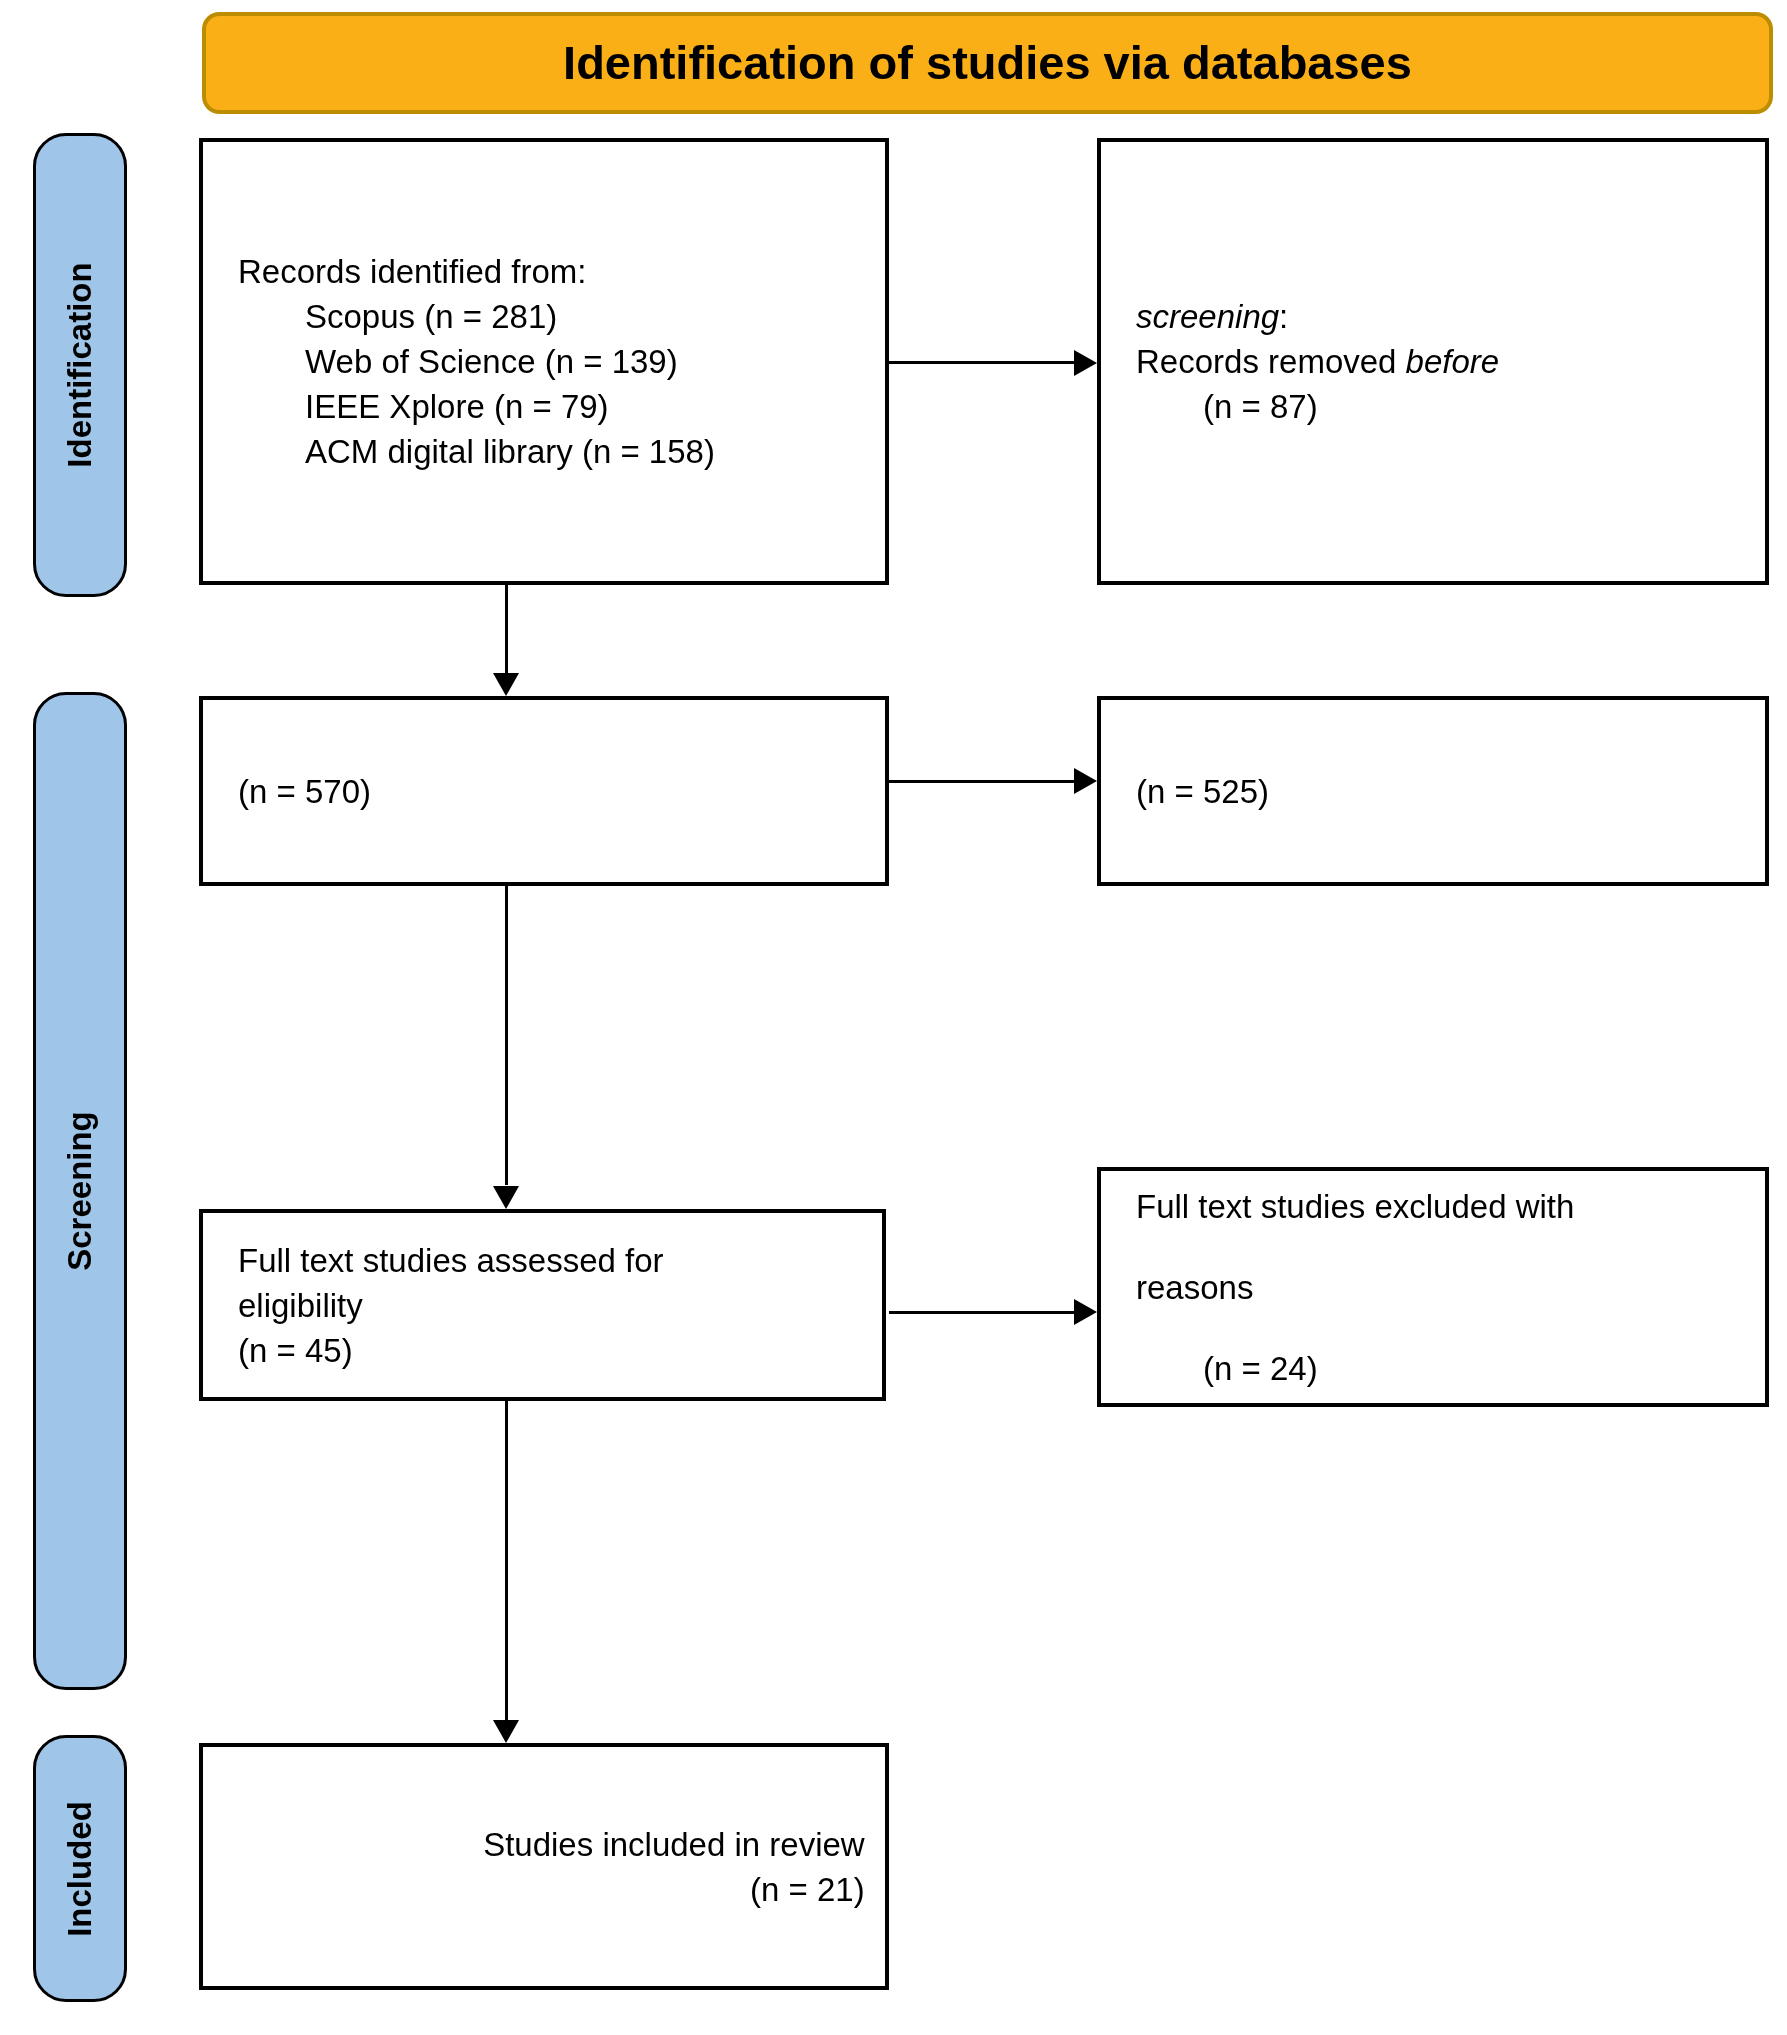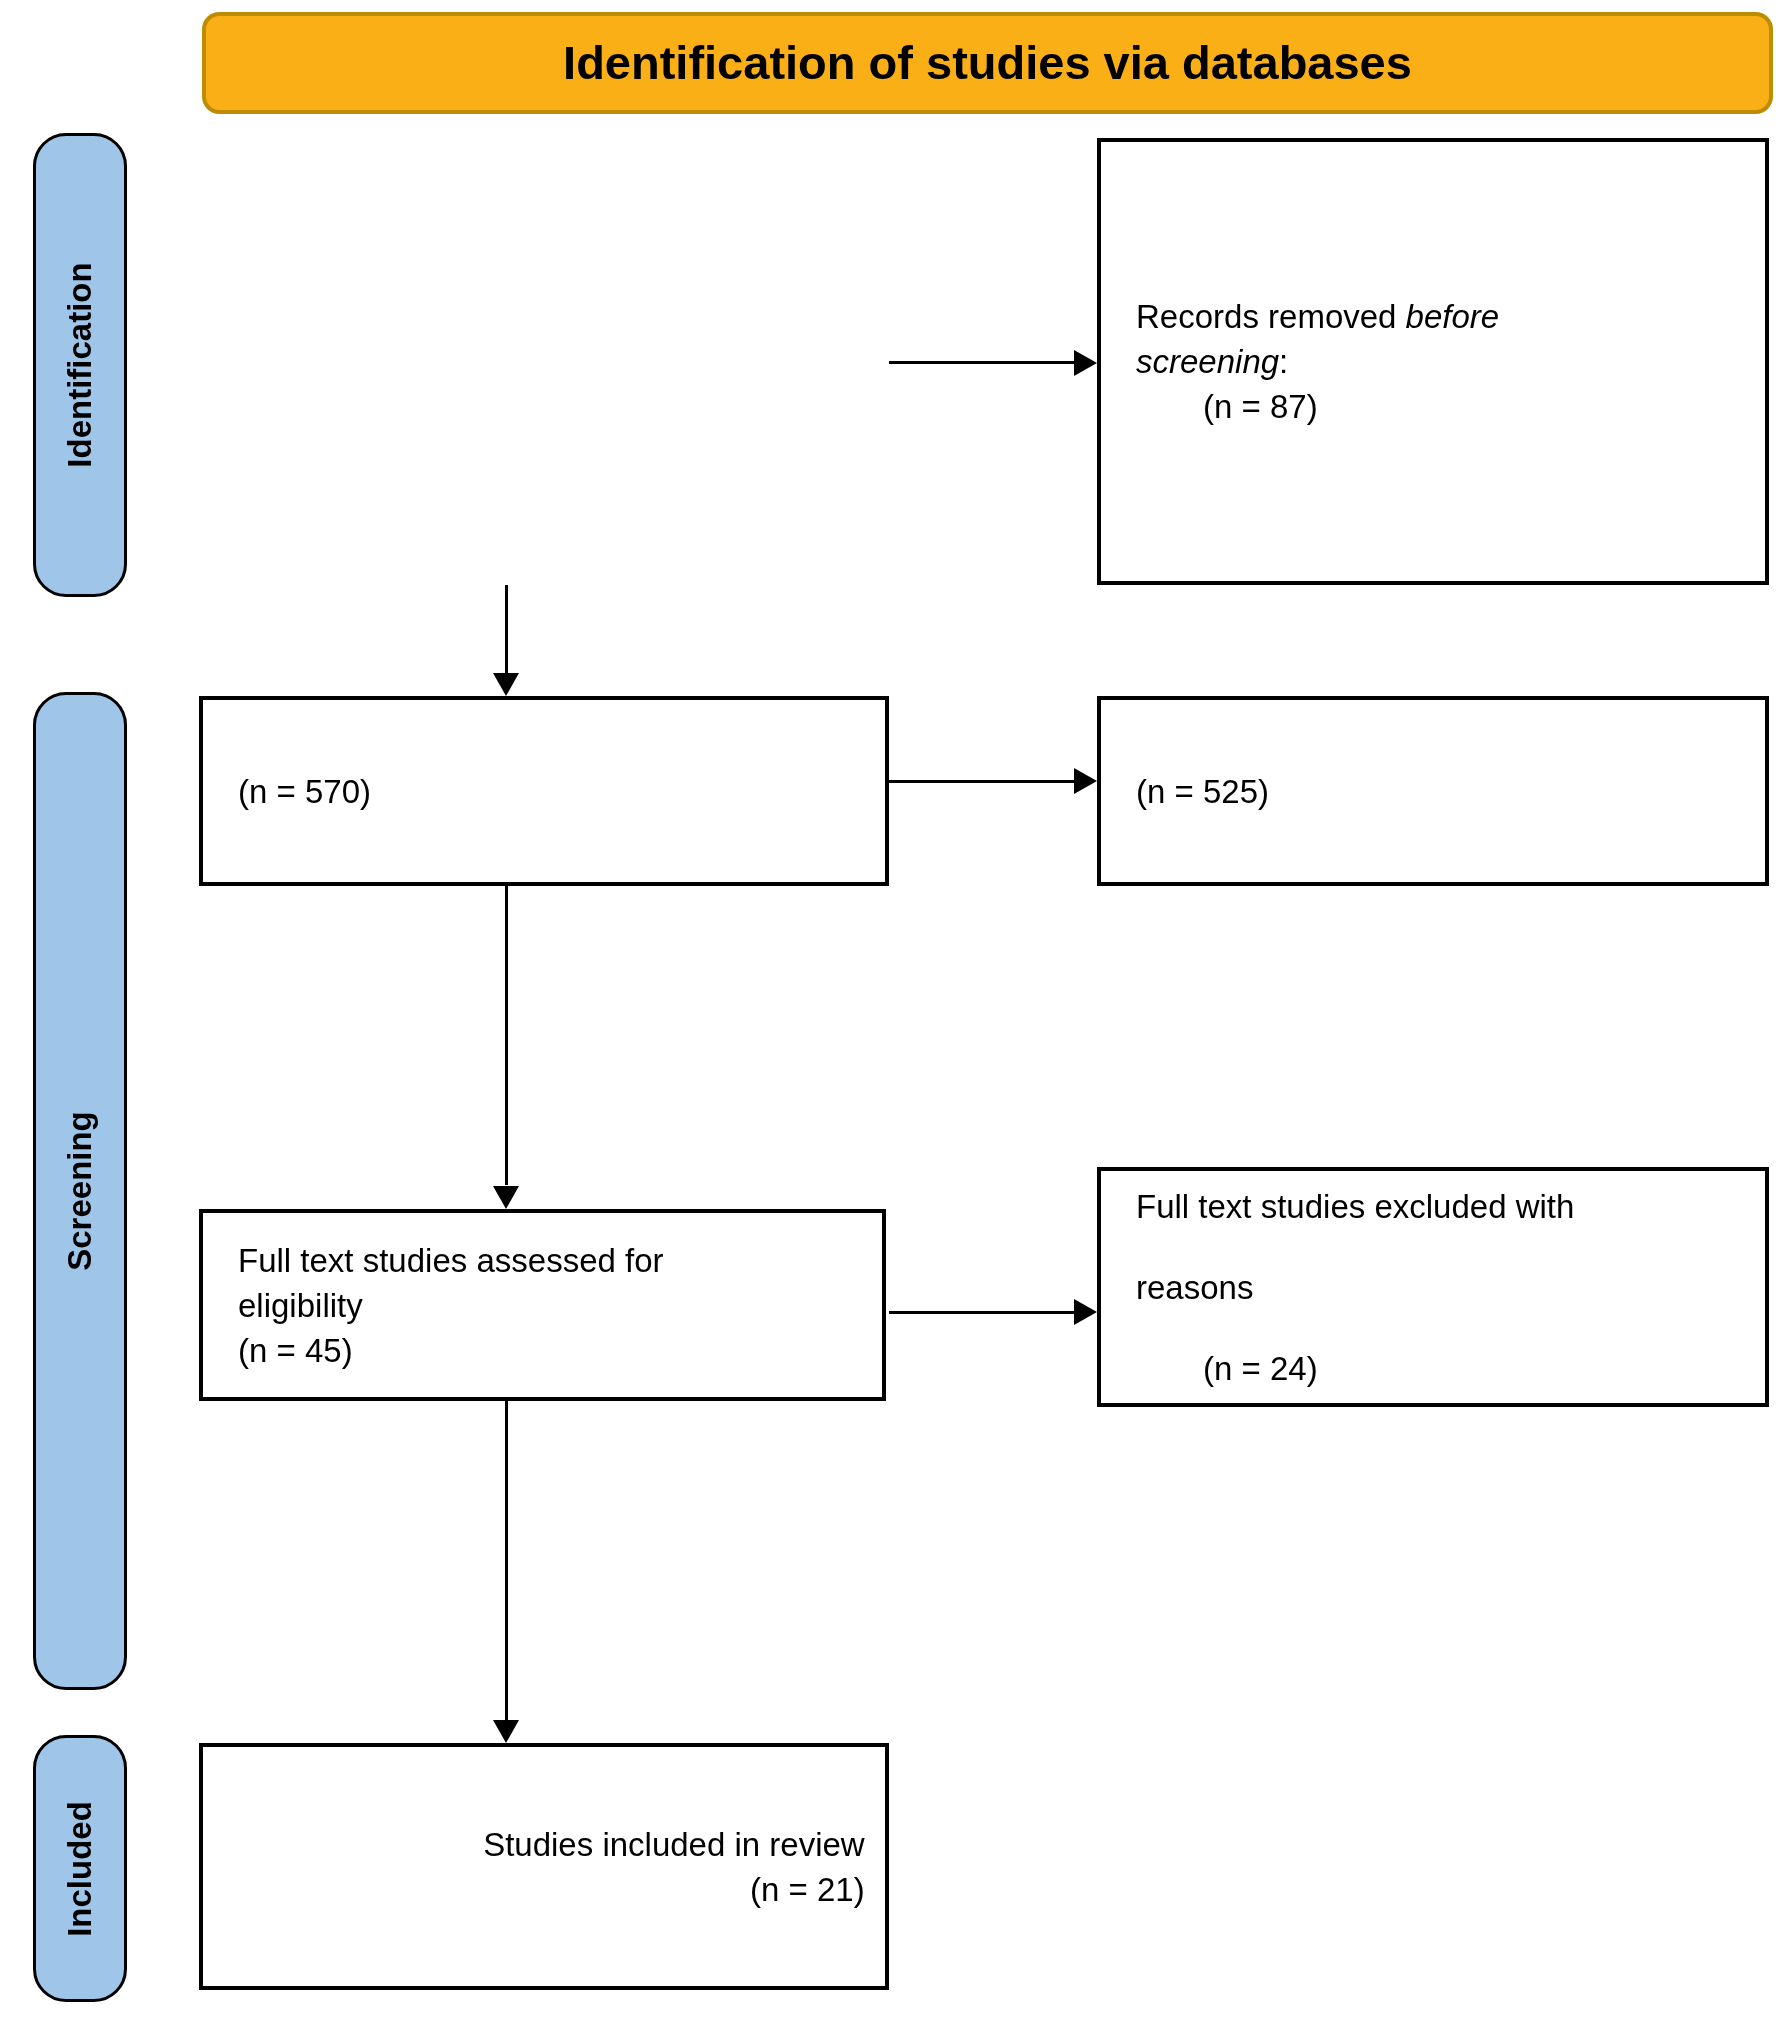--- a/index.html
+++ b/index.html
@@ -78,24 +78,31 @@
   <div class="stage" style="top:133px;height:464px;">
     <span>Identification</span>
   </div>
   <div class="stage" style="top:692px;height:998px;">
     <span>Screening</span>
   </div>
   <div class="stage" style="top:1735px;height:267px;">
     <span>Included</span>
   </div>
 
+  <div class="box" style="left:199px;top:138px;width:690px;height:447px;">
+    <div class="line">Records identified from:</div>
+    <div class="line indent">Scopus (n = 281)</div>
+    <div class="line indent">Web of Science (n = 139)</div>
+    <div class="line indent">IEEE Xplore (n = 79)</div>
+    <div class="line indent">ACM digital library (n = 158)</div>
+  </div>
 
   <div class="box" style="left:1097px;top:138px;width:672px;height:447px;">
+    <div class="line"><span class="italic">screening</span><span>:</span></div>
     <div class="line"><span>Records removed </span><span class="italic">before</span></div>
-    <div class="line"><span class="italic">screening</span><span>:</span></div>
     <div class="line indent">(n = 87)</div>
   </div>
 
   <div class="box" style="left:199px;top:696px;width:690px;height:190px;">
     <div class="line">(n = 570)</div>
   </div>
 
   <div class="box" style="left:1097px;top:696px;width:672px;height:190px;">
     <div class="line">(n = 525)</div>
   </div>

